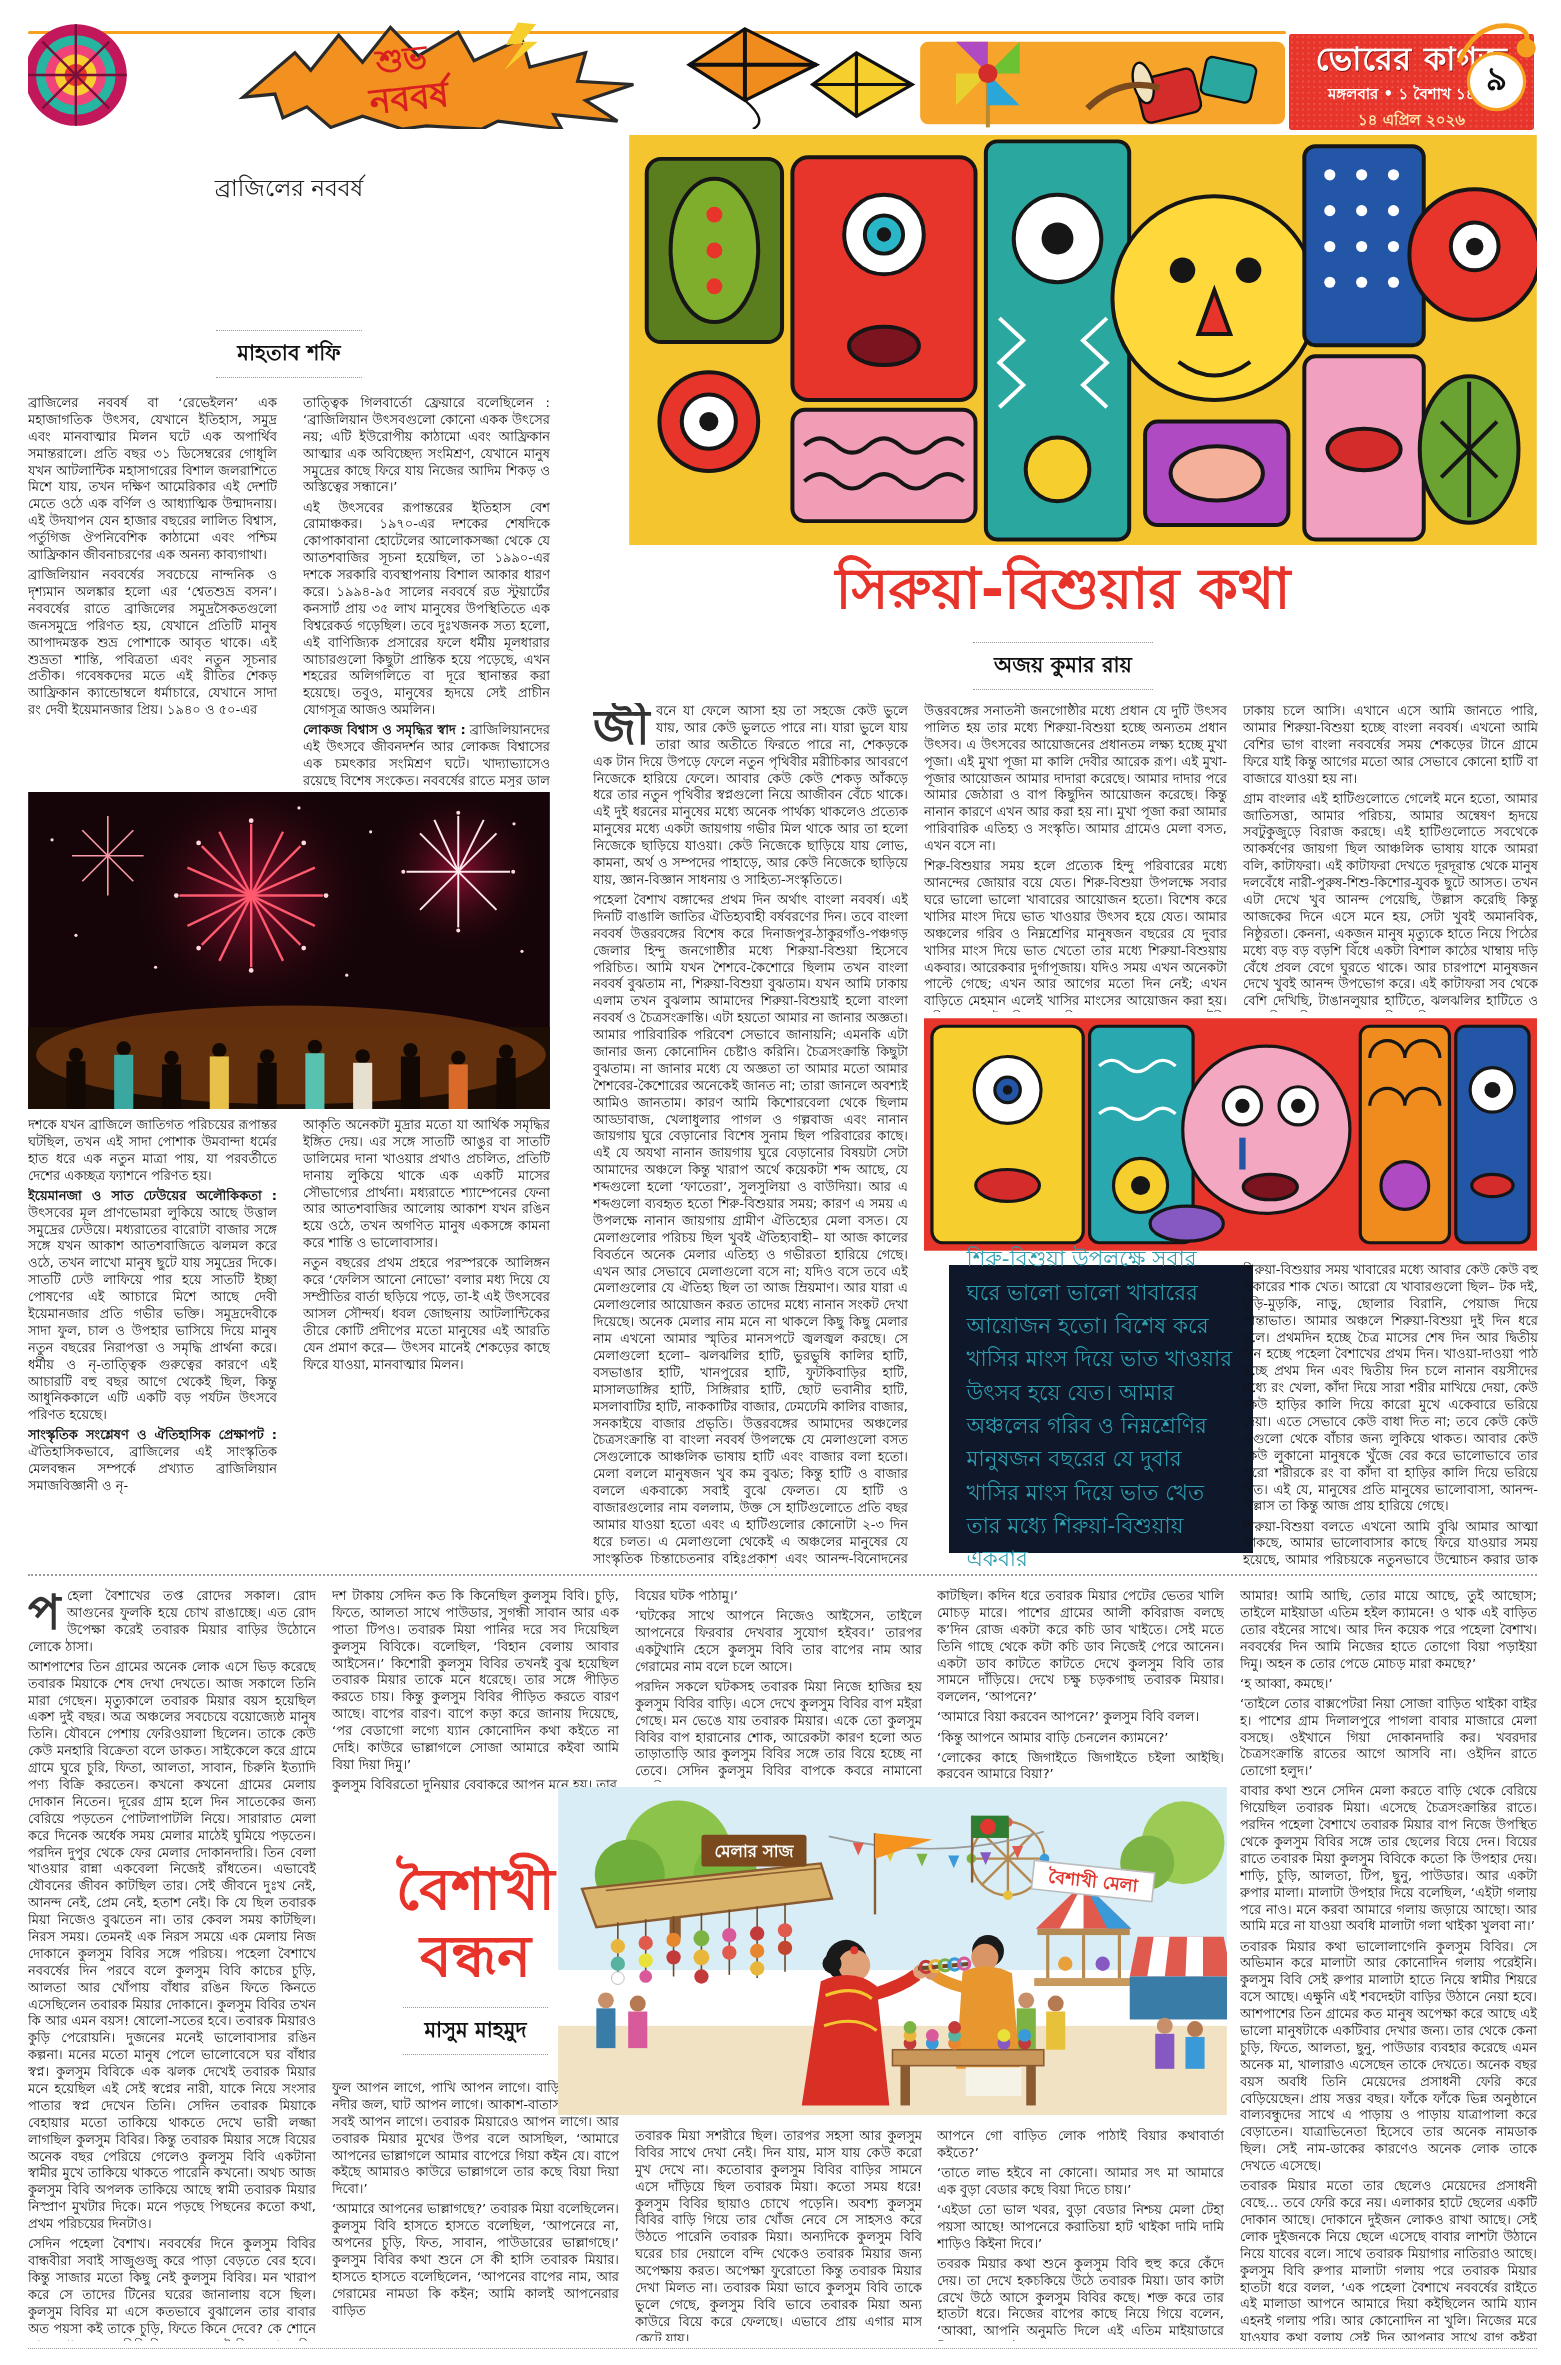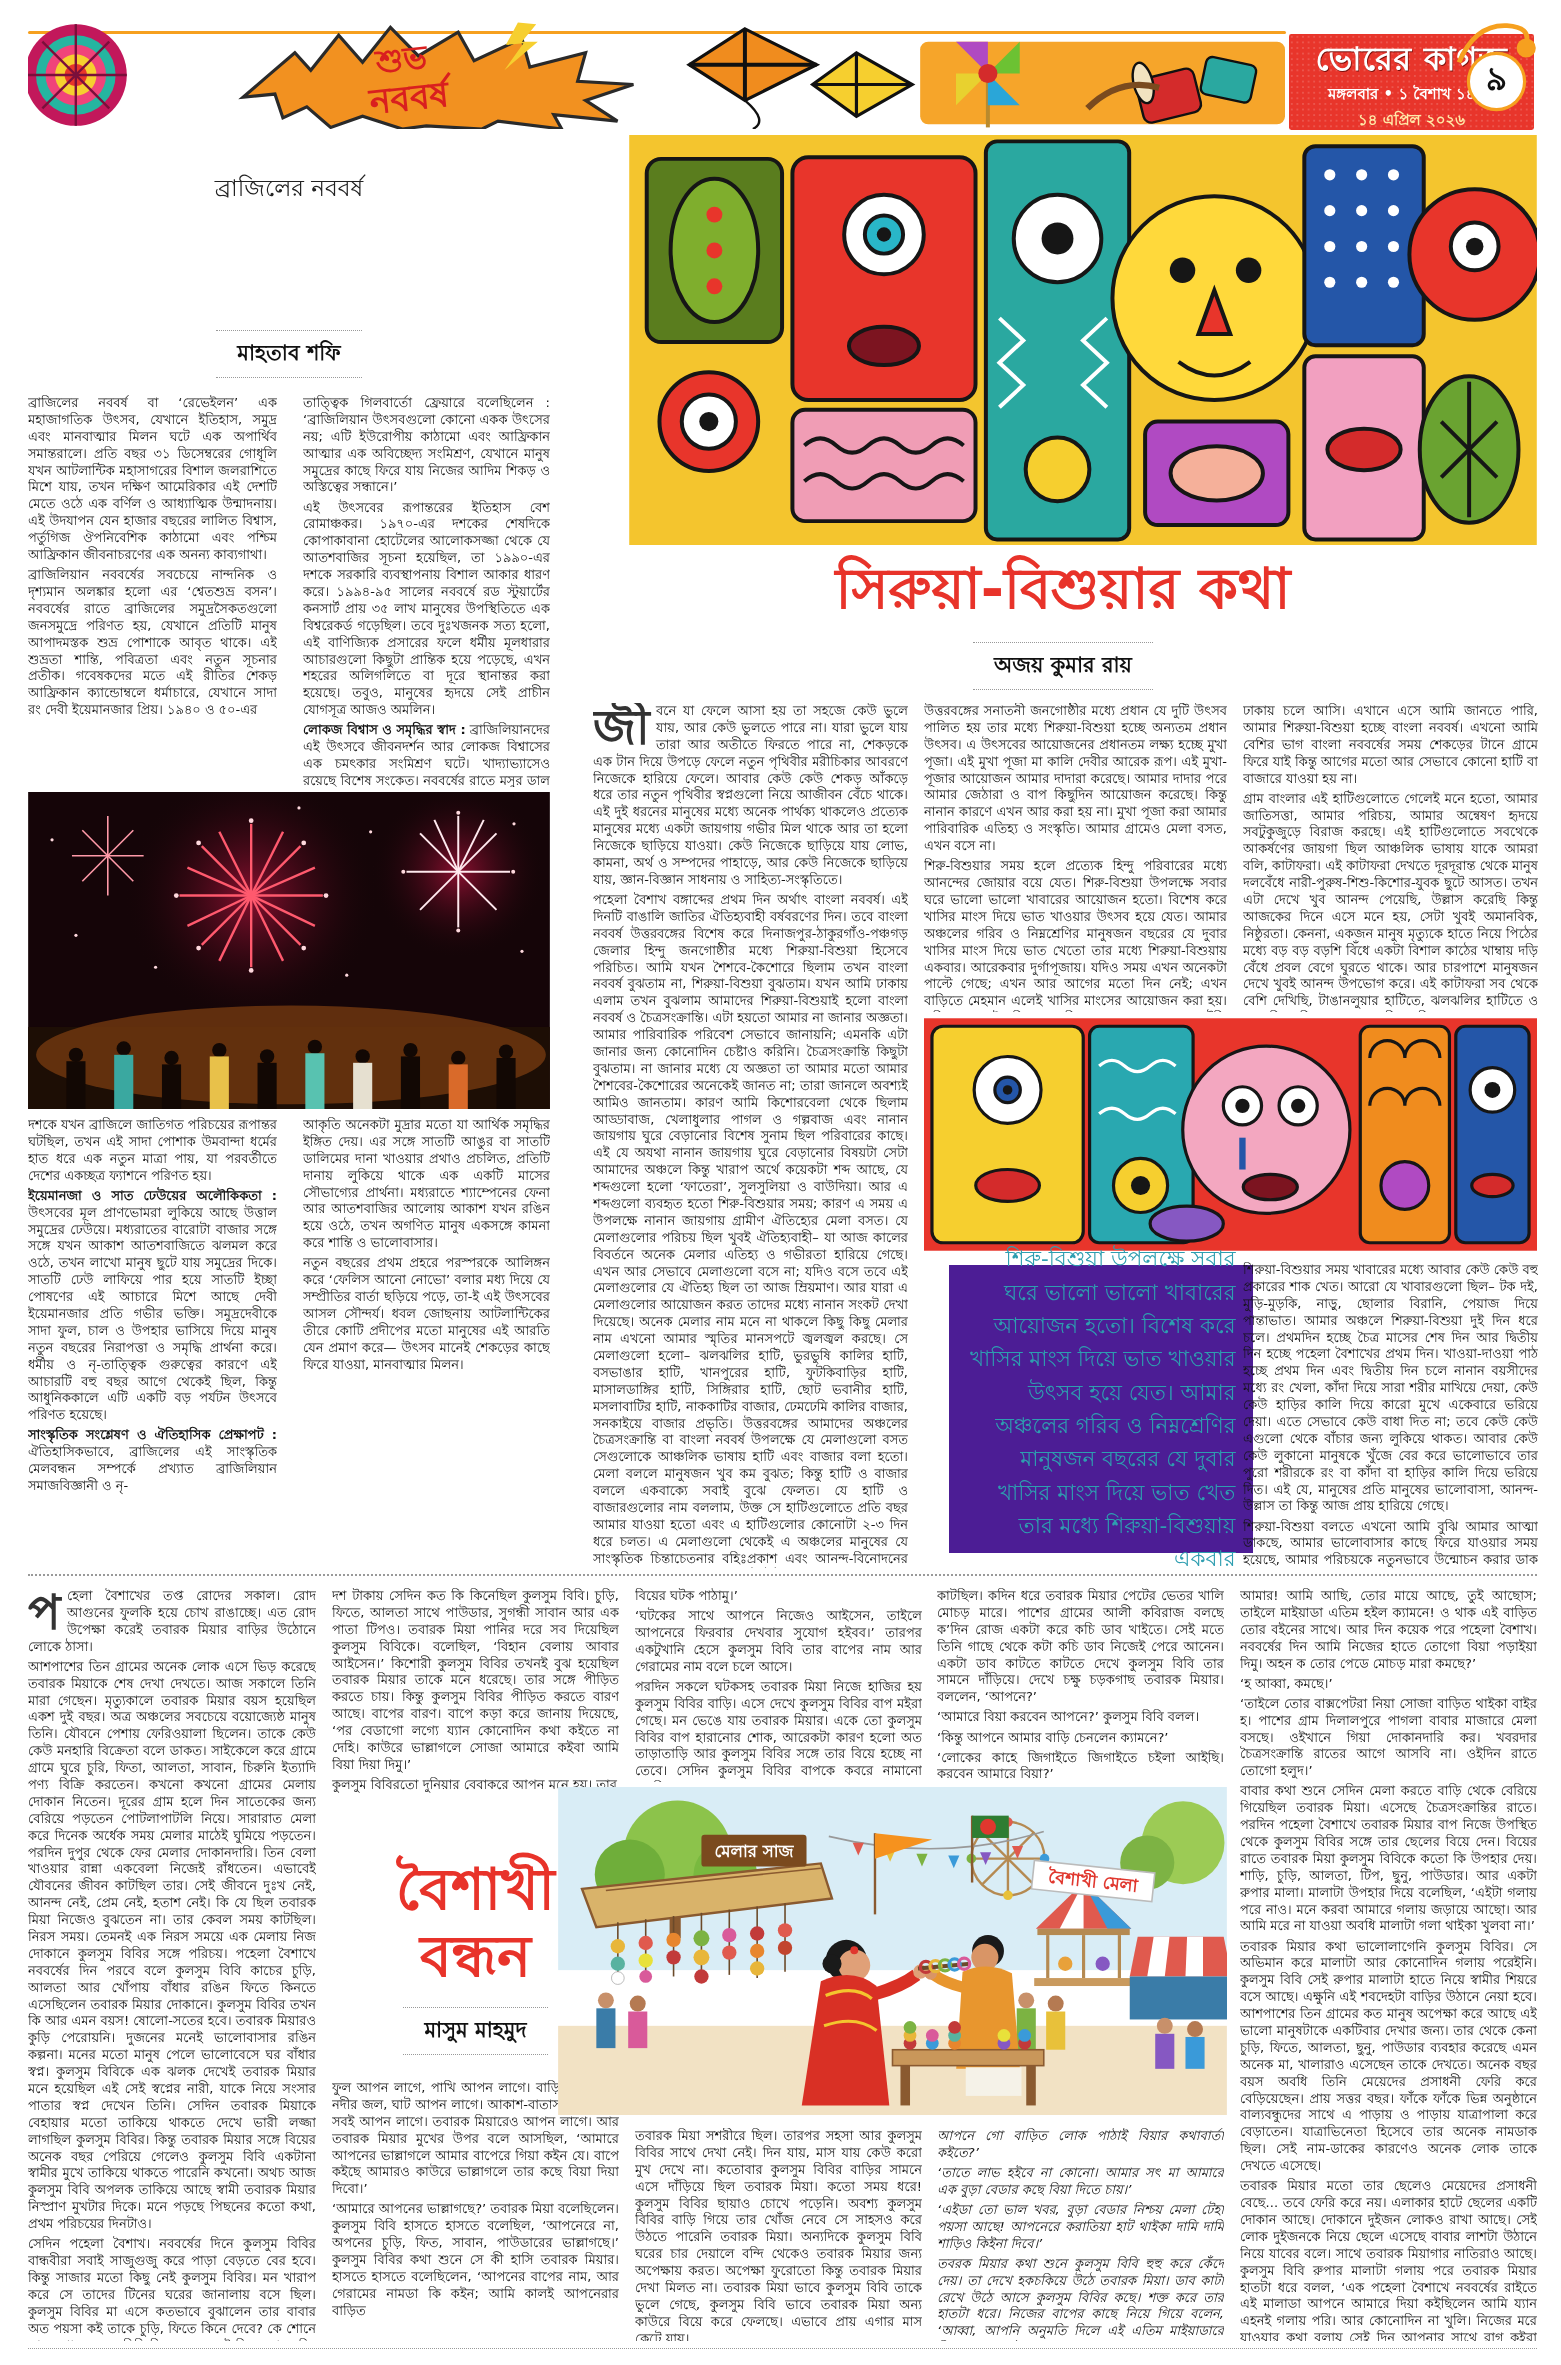--- a/index.html
+++ b/index.html
@@ -29,21 +29,21 @@
   .bylinewrap{text-align:center;}
   .byline{display:inline-block;padding:5.6px 21px;font-size:21px;font-weight:bold;color:#111;
           border-top:1.6px dotted #999;border-bottom:1.6px dotted #999;}
   
   .bt{font-size:13px;line-height:1.3;text-align:justify;color:#141414;overflow:hidden;}
   .bt p{margin:0 0 3.2px 0;}
   .bt b{font-weight:bold;}
   .drop{float:left;font-size:48px;line-height:.9;font-weight:bold;padding:3.2px 6.4px 0 0;color:#333;}
   .sep{border-top:2.4px dotted #9a9a9a;height:0;}
   
-  .quote{background:#4c1d95;color:#2e9eb0;text-align:right;font-size:21.5px;line-height:1.55;font-weight:500;
+  .quote{background:#0f172a;color:#2e9eb0;text-align:left;font-size:21.5px;line-height:1.55;font-weight:500;
          display:flex;align-items:center;padding:14.3px 17.5px;box-sizing:border-box;}
   
   .ph{display:block;}
 </style>
 </head>
 <body>
 
 <div class="page">
 
   <div class="banner abs">
@@ -560,21 +560,21 @@
         <circle cx="586" cy="322" r="8" fill="#c23a3a"></circle>
           <circle cx="586" cy="312" r="8" fill="#3a9ad9"></circle>
       </g>
     </g>
   </svg>
 
   <div class="abs bt" style="left:635px;top:2128px;width:287px;height:213px;">
     <p>তবারক মিয়া সশরীরে ছিল। তারপর সহসা আর কুলসুম বিবির সাথে দেখা নেই। দিন যায়, মাস যায় কেউ করো মুখ দেখে না। কতোবার কুলসুম বিবির বাড়ির সামনে এসে দাঁড়িয়ে ছিল তবারক মিয়া। কতো সময় ধরে! কুলসুম বিবির ছায়াও চোখে পড়েনি। অবশ্য কুলসুম বিবির বাড়ি গিয়ে তার খোঁজ নেবে সে সাহসও করে উঠতে পারেনি তবারক মিয়া। অন্যদিকে কুলসুম বিবি ঘরের চার দেয়ালে বন্দি থেকেও তবারক মিয়ার জন্য অপেক্ষায় করত। অপেক্ষা ফুরোতো কিন্তু তবারক মিয়ার দেখা মিলত না। তবারক মিয়া ভাবে কুলসুম বিবি তাকে ভুলে গেছে, কুলসুম বিবি ভাবে তবারক মিয়া অন্য কাউরে বিয়ে করে ফেলছে। এভাবে প্রায় এগার মাস কেটে যায়।</p>
 
   </div>
-  <div class="abs bt" style="left:937px;top:2128px;width:287px;height:213px;font-style:italic;">
+  <div class="abs bt" style="left:937px;top:2128px;width:287px;height:213px;">
     <p>আপনে গো বাড়িত লোক পাঠাই বিয়ার কথাবার্তা কইতে?’</p>
     <p>‘তাতে লাভ হইবে না কোনো। আমার সৎ মা আমারে এক বুড়া বেডার কছে বিয়া দিতে চায়।’</p>
     <p>‘এইডা তো ভাল খবর, বুড়া বেডার নিশ্চয় মেলা টেহা পয়সা আছে! আপনেরে করাতিয়া হাট থাইকা দামি দামি শাড়িও কিইনা দিবে।’</p>
     <p>তবরক মিয়ার কথা শুনে কুলসুম বিবি হুহু করে কেঁদে দেয়। তা দেখে হকচকিয়ে উঠে তবারক মিয়া। ডাব কাটা রেখে উঠে আসে কুলসুম বিবির কছে। শক্ত করে তার হাতটা ধরে। নিজের বাপের কাছে নিয়ে গিয়ে বলেন, ‘আব্বা, আপনি অনুমতি দিলে এই এতিম মাইয়াডারে বিয়া করবার চাই।’</p>
 
   </div>
   <div class="abs bt" style="left:1240px;top:1588px;width:297px;height:753px;">
     <p>আমার! আমি আছি, তোর মায়ে আছে, তুই আছোস; তাইলে মাইয়াডা এতিম হইল ক্যামনে! ও থাক এই বাড়িত তোর বইনের সাথে। আর দিন কয়েক পরে পহেলা বৈশাখ। নববর্ষের দিন আমি নিজের হাতে তোগো বিয়া পড়াইয়া দিমু। অহন ক তোর পেডে মোচড় মারা কমছে?’</p>
     <p>‘হ আব্বা, কমছে।’</p>
     <p>‘তাইলে তোর বাক্সপেটরা নিয়া সোজা বাড়িত থাইকা বাইর হ। পাশের গ্রাম দিলালপুরে পাগলা বাবার মাজারে মেলা বসছে। ওইখানে গিয়া দোকানদারি কর। খবরদার চৈত্রসংক্রান্তি রাতের আগে আসবি না। ওইদিন রাতে তোগো হলুদ।’</p>

